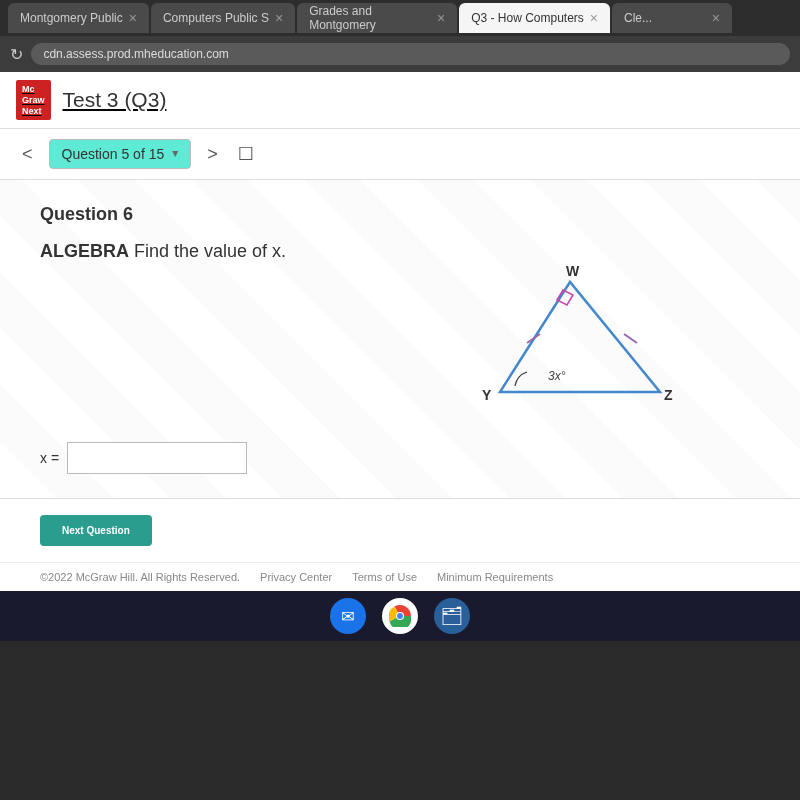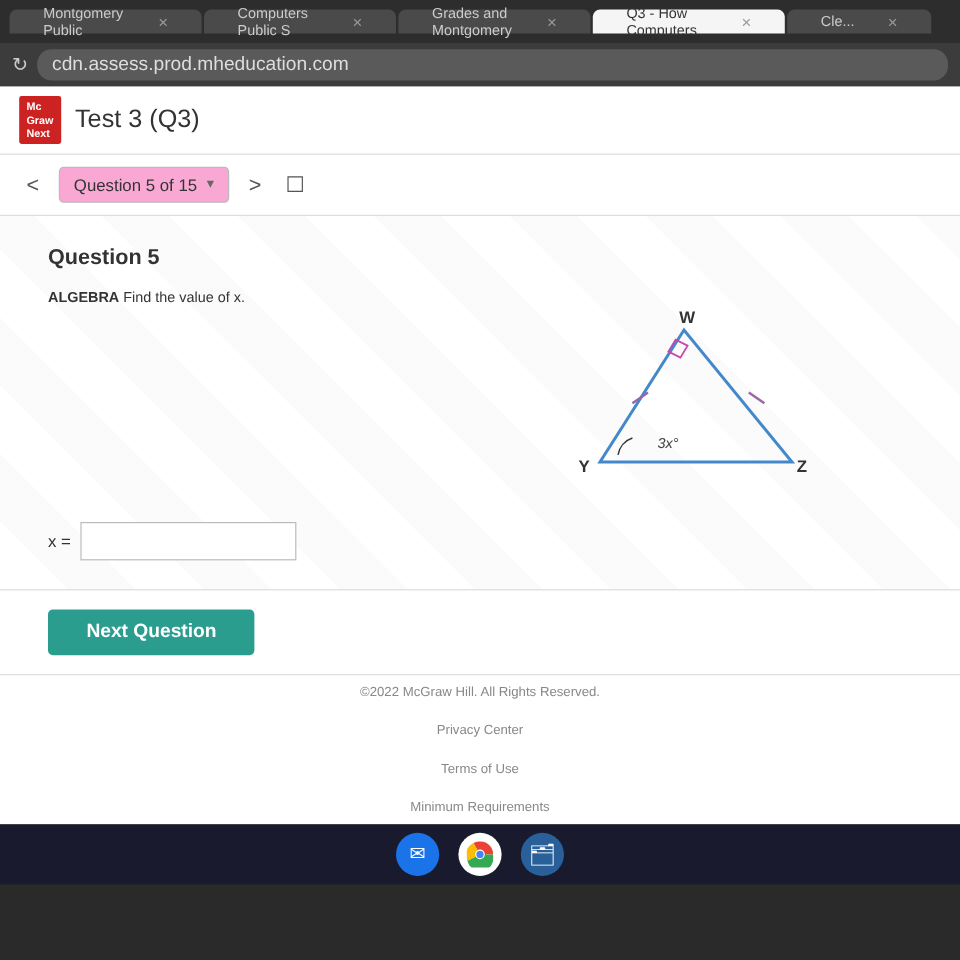--- a/index.html
+++ b/index.html
@@ -24,22 +24,22 @@
       height: 36px;
       padding: 0 8px;
       gap: 2px;
     }
 
     .tab {
       display: flex;
       align-items: center;
       background: #4a4a4a;
       border-radius: 6px 6px 0 0;
-      padding: 0 28px;
-      height: 20px;
+      padding: 0 12px;
+      height: 30px;
       font-size: 12px;
       color: #ccc;
       gap: 6px;
       min-width: 120px;
       max-width: 160px;
     }
 
     .tab.active {
       background: #f5f5f5;
       color: #333;
@@ -66,32 +66,33 @@
       font-size: 16px;
     }
 
     .address-input {
       flex: 1;
       background: #5a5a5a;
       border: none;
       border-radius: 12px;
       padding: 4px 12px;
       color: #ddd;
-      font-size: 16px;
+      font-size: 12px;
       outline: none;
     }
 
     
     .app-header {
       background: white;
       display: flex;
       align-items: center;
       padding: 8px 16px;
       border-bottom: 1px solid #ddd;
       gap: 12px;
+      text-decoration: underline;
     }
 
     .mcgraw-logo {
       background: #cc2222;
       color: white;
       font-size: 9px;
       font-weight: bold;
       padding: 4px 6px;
       line-height: 1.2;
       border-radius: 2px;
@@ -120,21 +121,21 @@
       padding: 2px 6px;
     }
 
     .question-selector {
       display: flex;
       align-items: flex-start;
       border: 1px solid #bbb;
       border-radius: 4px;
       padding: 6px 12px;
       gap: 8px;
-      background: #f9a8d4;
+      background: #5eead4;
       cursor: pointer;
       font-size: 14px;
       color: #333;
     }
 
     .chevron-down {
       font-size: 12px;
       color: #666;
     }
 
@@ -156,21 +157,21 @@
     }
 
     .question-number {
       font-size: 18px;
       font-weight: bold;
       color: #333;
       margin-bottom: 16px;
     }
 
     .question-text {
-      font-size: 12px;
+      font-size: 18px;
       color: #333;
       margin-bottom: 20px;
     }
 
     .question-text strong {
       font-weight: bold;
     }
 
     
     .diagram-container {
@@ -215,36 +216,35 @@
       padding: 16px 40px;
       display: flex;
       align-items: center;
     }
 
     .next-btn {
       background: #2a9d8f;
       color: white;
       border: none;
       border-radius: 4px;
-      padding: 10px 32px;
-      font-size: 16px;
+      padding: 10px 22px;
+      font-size: 10px;
       cursor: pointer;
       font-weight: bold;
     }
 
     .copyright-bar {
       background: white;
       border-top: 1px solid #eee;
       padding: 8px 40px;
       display: flex;
       align-items: center;
       gap: 20px;
       font-size: 11px;
       color: #888;
-      flex-direction: column;
     }
 
     .copyright-bar a {
       color: #888;
       text-decoration: none;
     }
 
     
     .taskbar {
       background: #1a1a2e;
@@ -335,21 +335,21 @@
     <span>Question 5 of 15</span>
     <span class="chevron-down">▾</span>
   </div>
   <span class="nav-arrow">&gt;</span>
   <span class="bookmark-icon">☐</span>
 </div>
 
 <div class="question-area">
   <div class="watermark-bg"></div>
   <div class="question-content">
-    <div class="question-number">Question 5</div>
+    <div class="question-number">Question 6</div>
     <div class="question-text">
       <strong>ALGEBRA</strong><span> Find the value of x.</span>
     </div>
 
     <div class="diagram-container">
       <svg class="triangle-svg" viewBox="0 0 240 160">
 
         <polygon points="110,20 40,130 200,130" fill="none" stroke="#4488cc" stroke-width="2.5"></polygon>
 
         <line x1="67" y1="81" x2="80" y2="72" stroke="#9966aa" stroke-width="2"></line>

